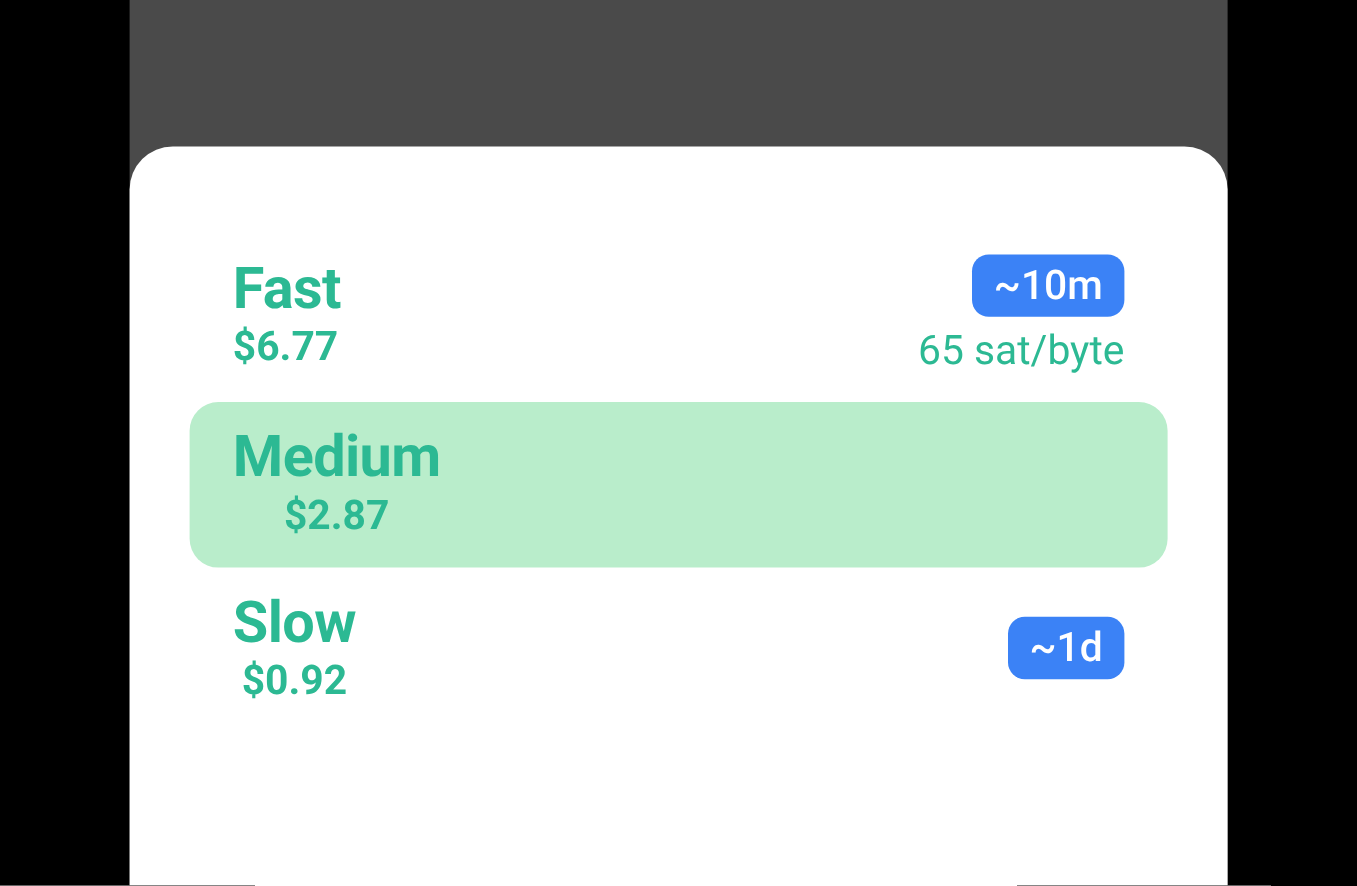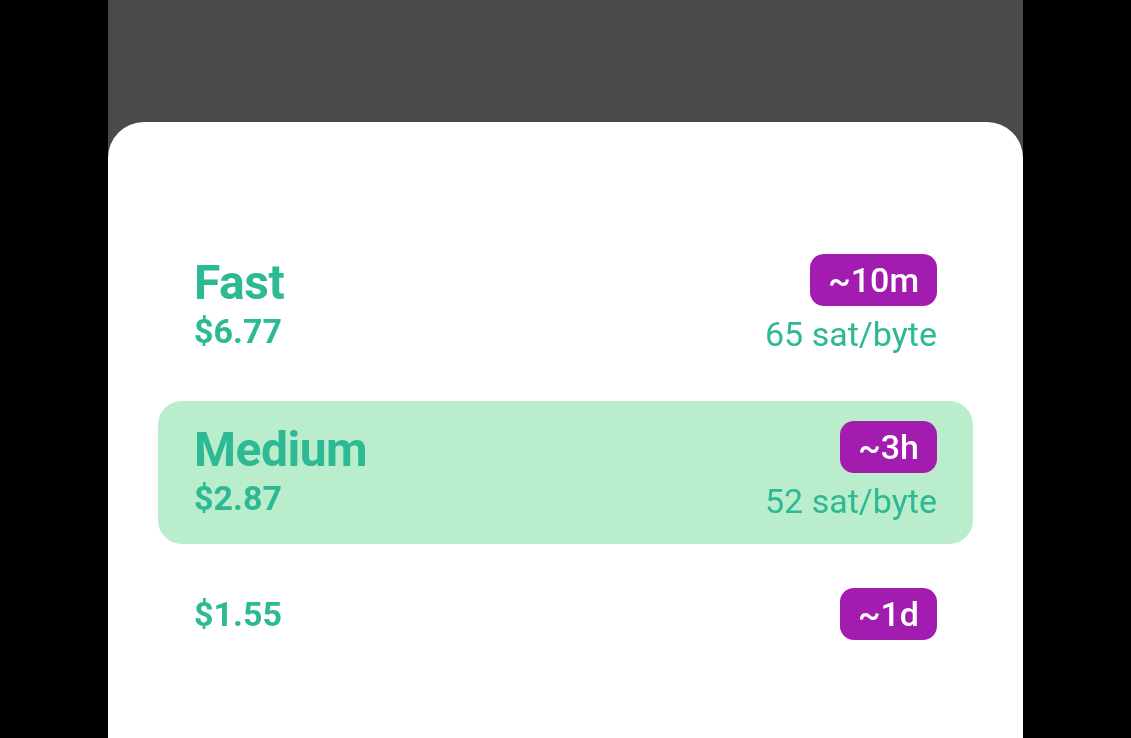--- a/index.html
+++ b/index.html
@@ -27,39 +27,39 @@
     }
     
     .sheet {
       position: absolute;
       left: 0;
       top: 122px;
       width: 915px;
       height: 616px;
       background: #fff;
       border-radius: 36px 36px 0 0;
-      padding-top: 112px;
+      padding-top: 70px;
     }
     
     .fee-option {
       display: flex;
       justify-content: space-between;
       align-items: center;
       padding: 20px 36px 22px 36px;
       margin: 0 50px;
       border-radius: 24px;
       cursor: pointer;
     }
     
     .fee-option.selected {
       background: #b9edcb;
     }
     
     .fee-option + .fee-option {
-      margin-top: 24px;
+      text-align: center;
     }
     
     .fee-left {
       display: flex;
       flex-direction: column;
       gap: 2px;
     }
     
     .fee-name {
       font-size: 48px;
@@ -77,21 +77,21 @@
     }
     
     .fee-right {
       display: flex;
       flex-direction: column;
       align-items: flex-end;
       gap: 8px;
     }
     
     .fee-time {
-      background: #a21caf;
+      background: #3b82f6;
       color: #fff;
       font-size: 34px;
       font-weight: 500;
       padding: 4px 18px;
       border-radius: 14px;
       line-height: 1.3;
     }
     
     .fee-rate {
       font-size: 34px;
@@ -115,29 +115,26 @@
         <div class="fee-time">~10m</div>
         <div class="fee-rate">65 sat/byte</div>
       </div>
     </div>
 
     <div class="fee-option selected">
       <div class="fee-left">
         <div class="fee-name">Medium</div>
         <div class="fee-price">$2.87</div>
       </div>
-      <div class="fee-right">
-        <div class="fee-time">~3h</div>
-        <div class="fee-rate">52 sat/byte</div>
-      </div>
     </div>
 
     <div class="fee-option">
       <div class="fee-left">
-        <div class="fee-price">$1.55</div>
+        <div class="fee-name">Slow</div>
+        <div class="fee-price">$0.92</div>
       </div>
       <div class="fee-right">
         <div class="fee-time">~1d</div>
       </div>
     </div>
 
   </div>
 </div>
 
 </body></html>

